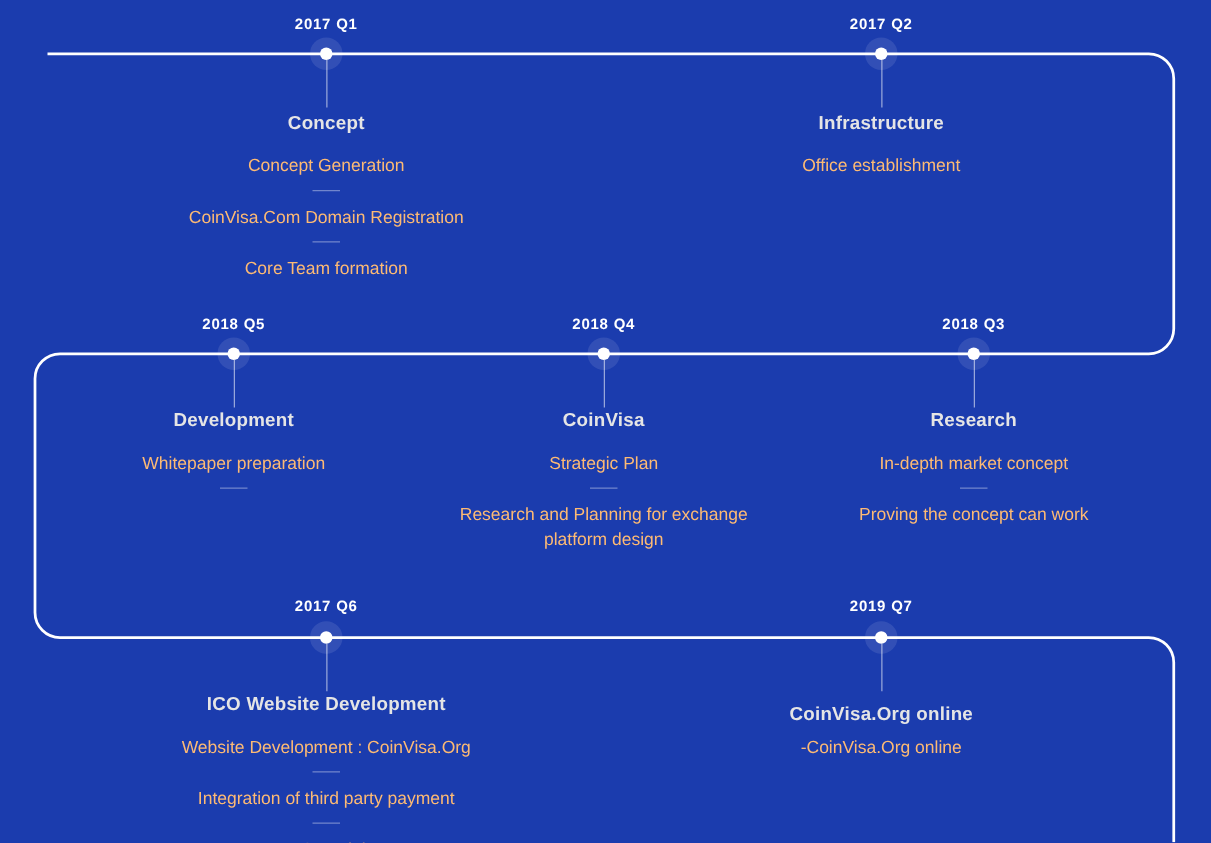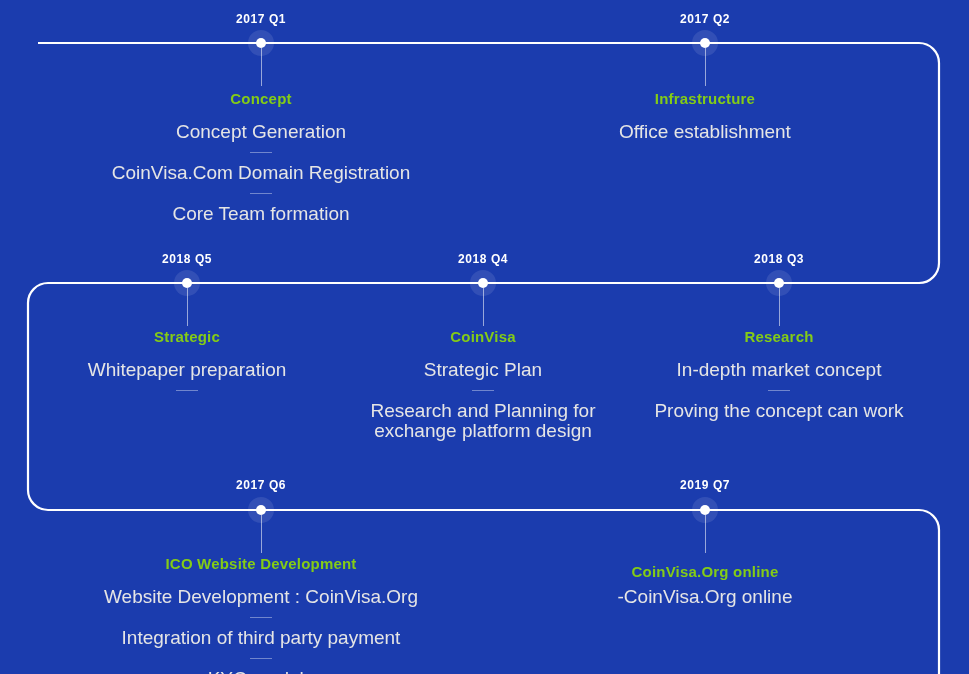--- a/index.html
+++ b/index.html
@@ -89,36 +89,36 @@
 
   .node-title {
     position: absolute;
     left: 0;
     width: 340px;
     margin-left: -170px;
     text-align: center;
     font-size: 15px;
     font-weight: bold;
     letter-spacing: 0.2px;
-    color: #84cc16;
+    color: #e5e5e5;
   }
 
   .node-items {
     position: absolute;
     left: 0;
     width: 330px;
     margin-left: -165px;
     text-align: center;
   }
 
   .node-item {
-    font-size: 19px;
+    font-size: 14px;
     font-weight: 400;
     line-height: 20px;
-    color: #e5e5e5;
+    color: #fdba74;
     padding: 5px 0;
   }
 
   .item-sep {
     width: 22px;
     height: 1px;
     background: rgba(255,255,255,0.38);
     margin: 5px auto;
   }
 </style>
@@ -161,21 +161,21 @@
     </div>
   </div>
 
   <div class="node" style="left:187px; top:283px;">
     <div class="quarter" style="top:-31px;">2018 Q5</div>
     <div class="dot-wrap">
       <div class="dot-glow"></div>
       <div class="dot"></div>
     </div>
     <div class="stem"></div>
-    <div class="node-title" style="top:45px;">Strategic</div>
+    <div class="node-title" style="top:45px;">Development</div>
     <div class="node-items" style="top:72px;">
       <div class="node-item">Whitepaper preparation</div>
       <div class="item-sep"></div>
     </div>
   </div>
 
   <div class="node" style="left:483px; top:283px;">
     <div class="quarter" style="top:-31px;">2018 Q4</div>
     <div class="dot-wrap">
       <div class="dot-glow"></div>

